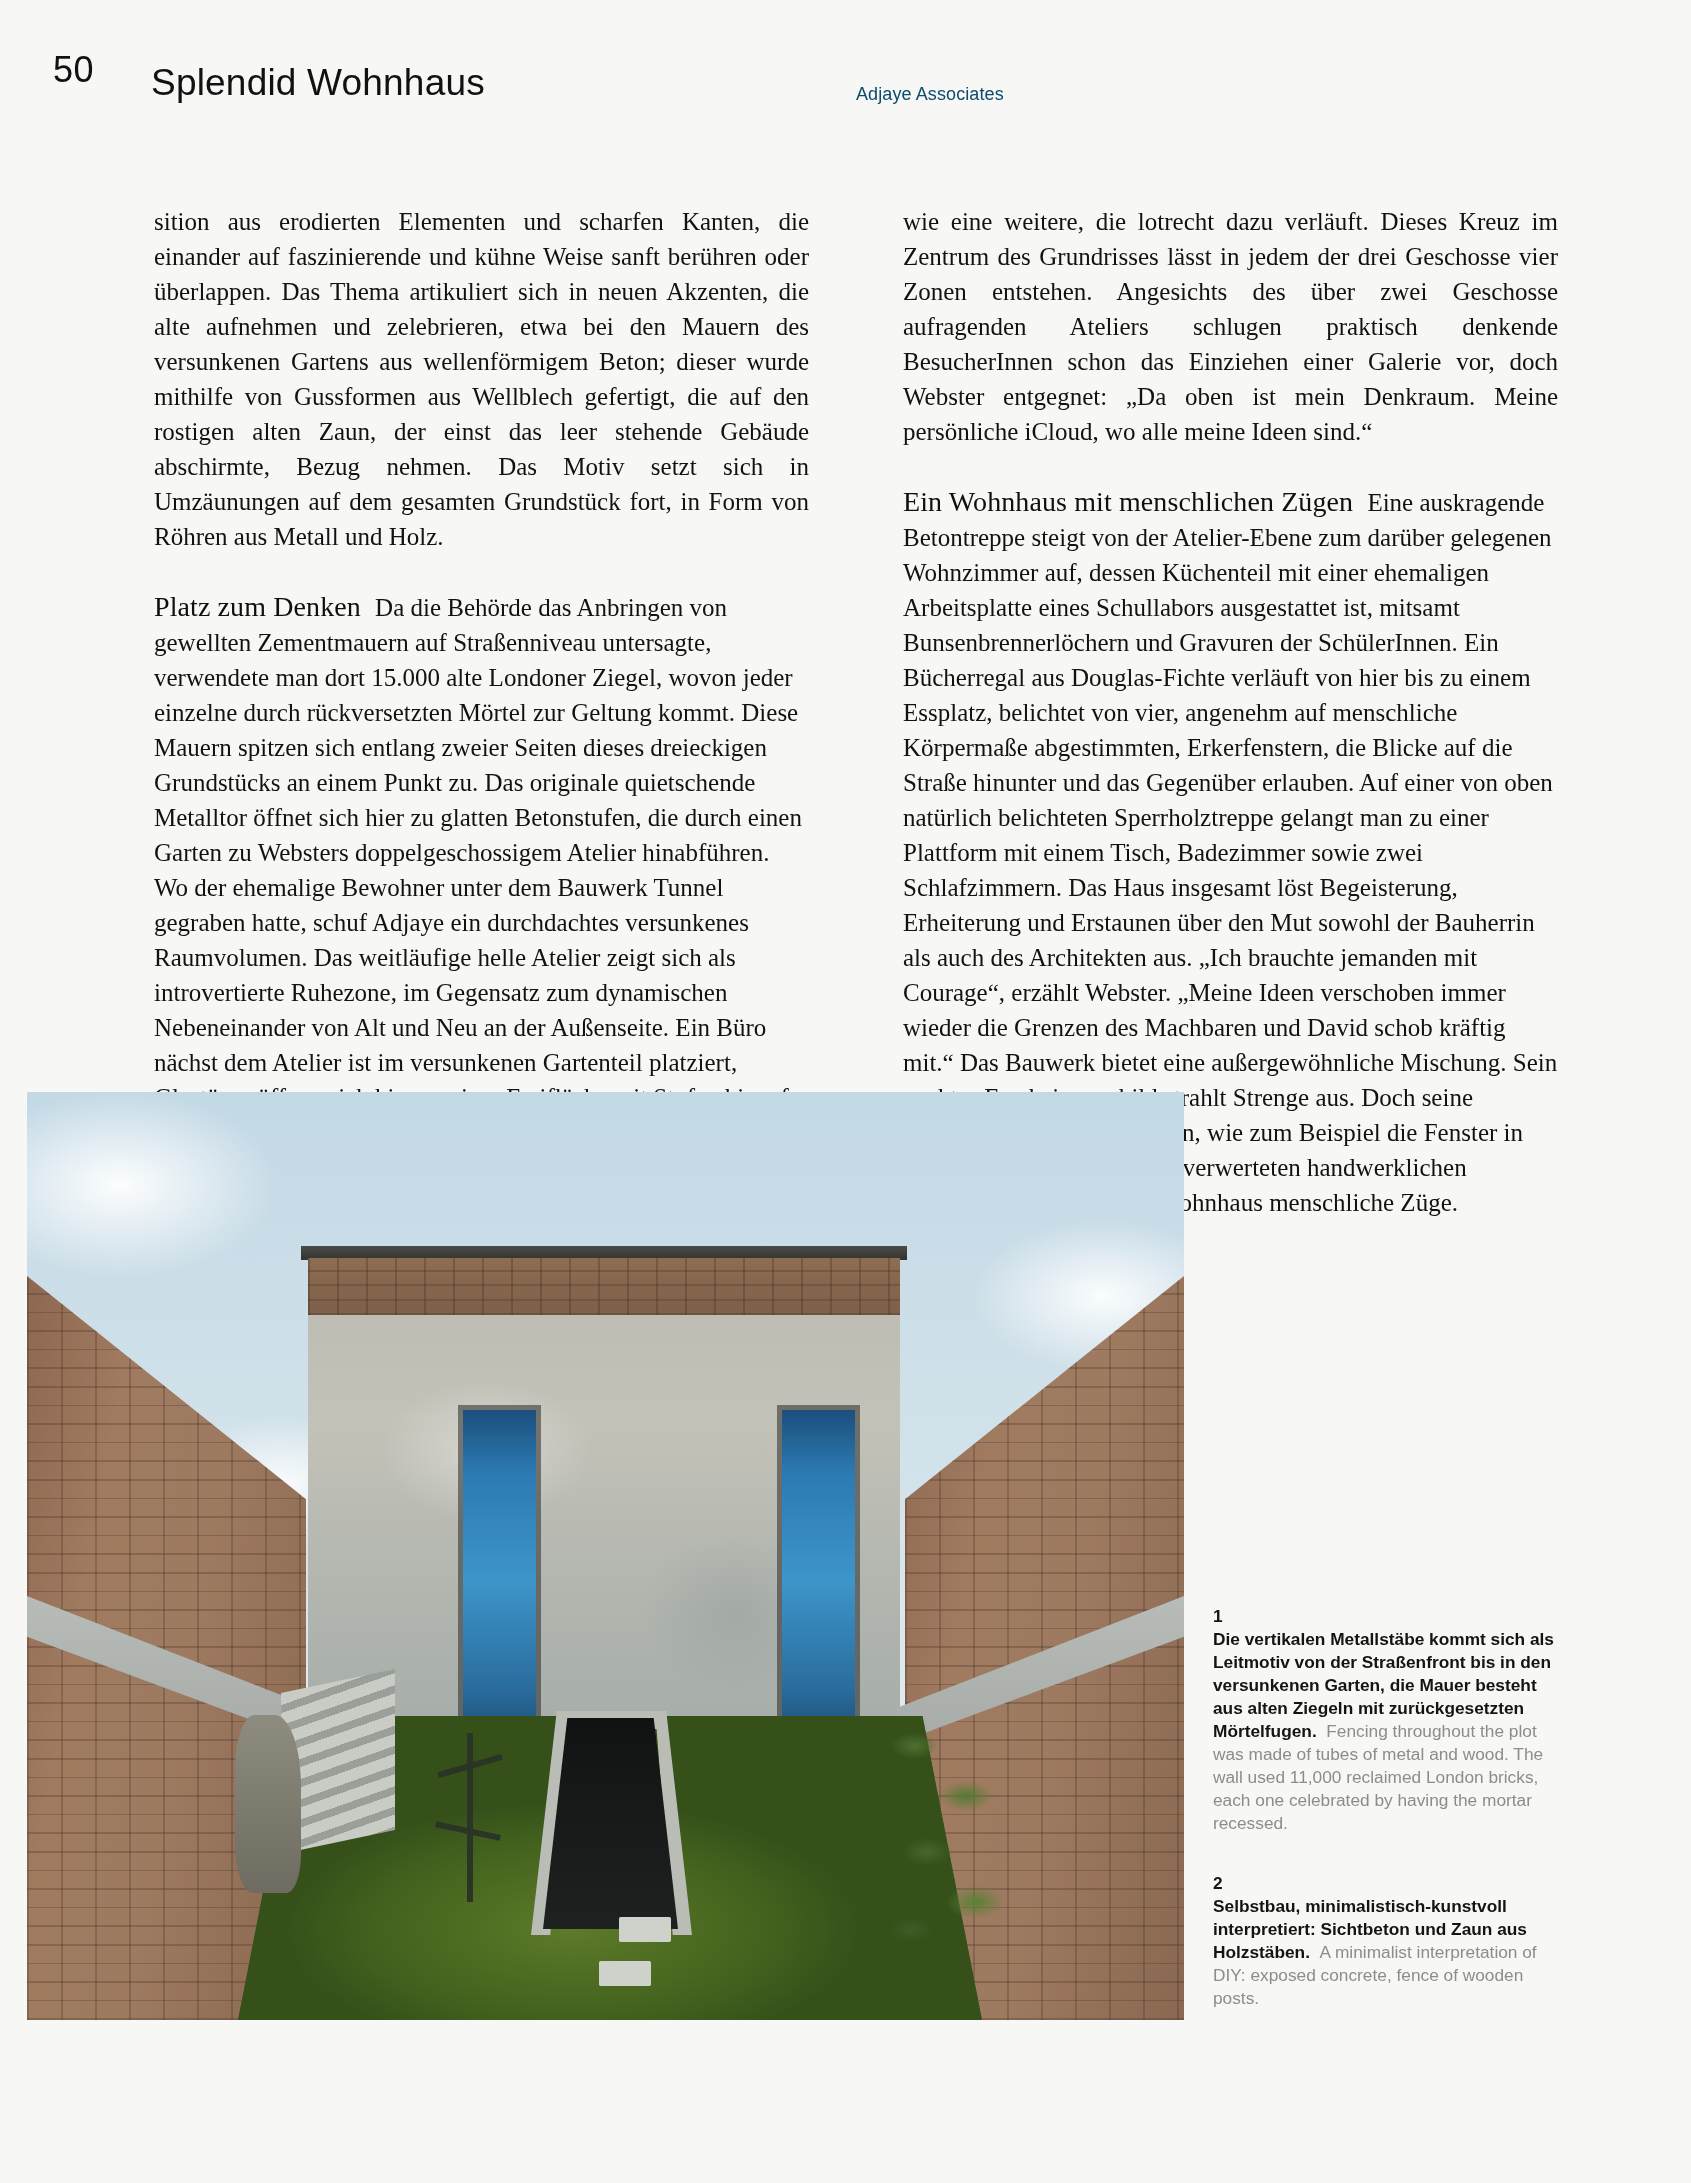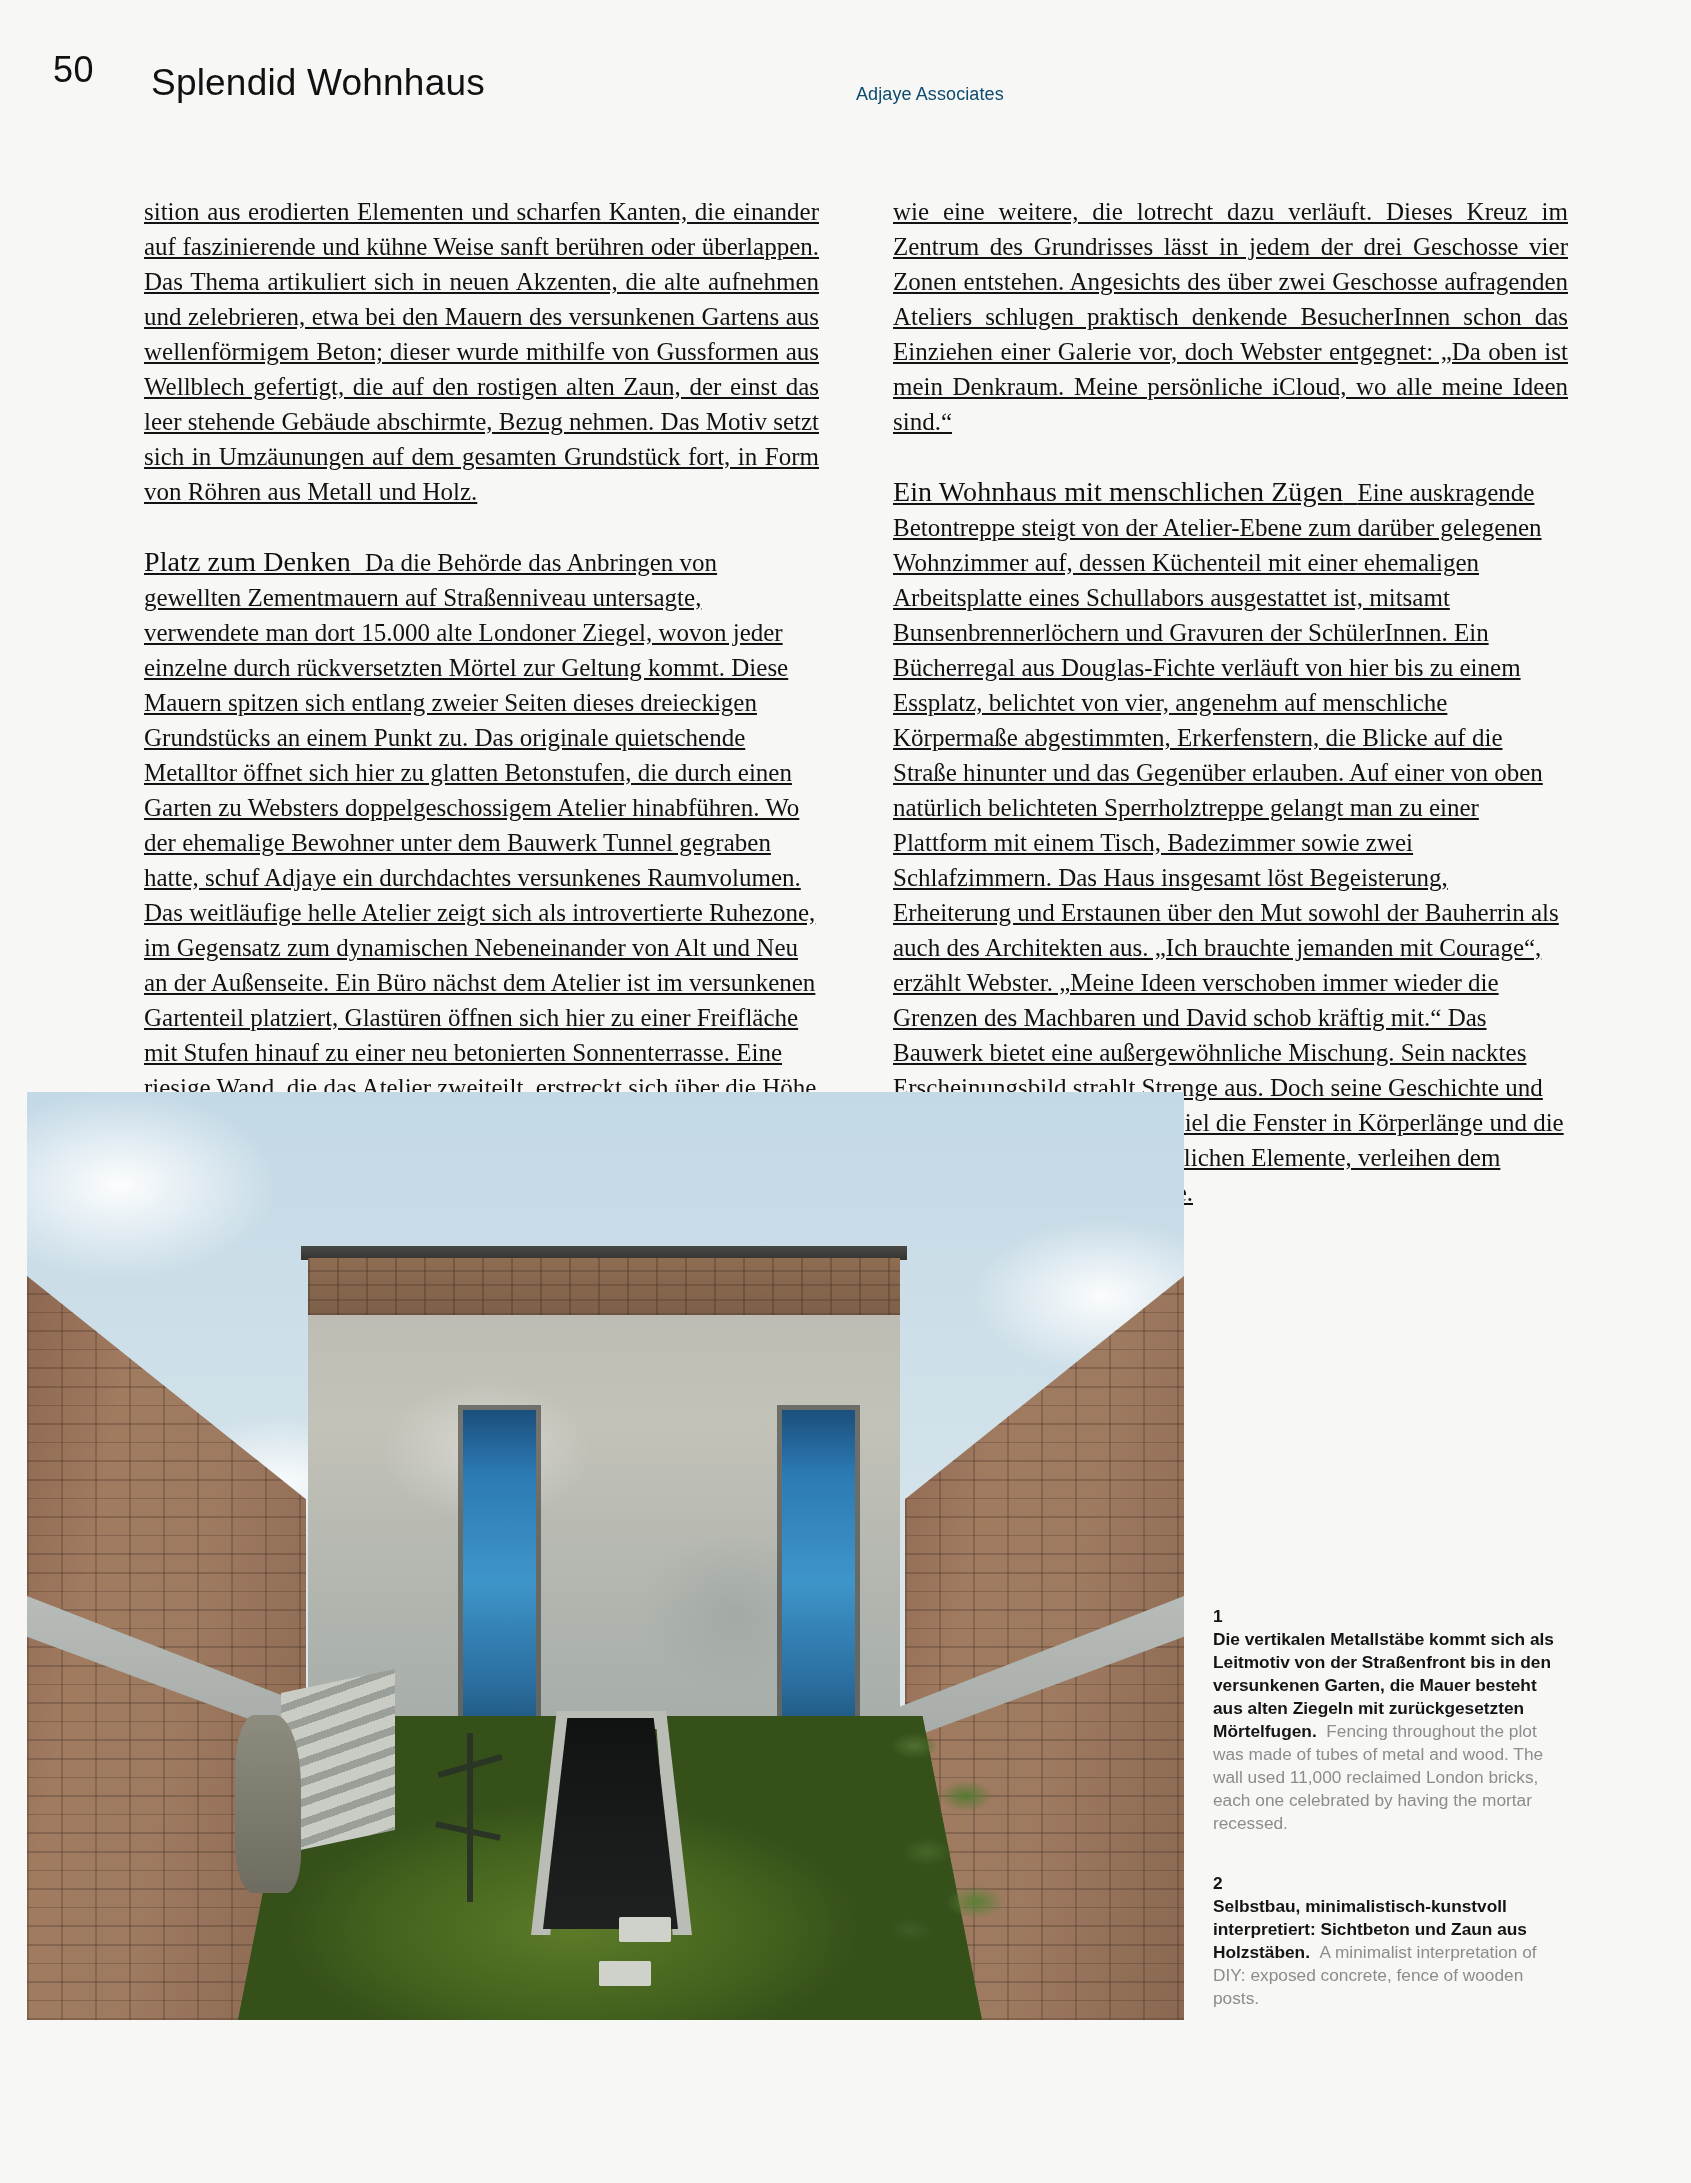--- a/index.html
+++ b/index.html
@@ -65,22 +65,21 @@
     line-height: 35px;
     color: #121212;
     text-align: justify;
     text-justify: inter-word;
     hyphens: manual;
   }
   .col-left  { left: 144px;  top: 194px; }
   .col-right { left: 893px; top: 194px; }
 
   .col p {
-    margin: 0;
-    text-decoration: underline;
+    margin: 10px;
   }
   .col p + p {
     margin-top: 35px;
   }
   .col p:last-child {
     text-align: left;
   }
 
   .subhead {
     font-size: 28px;

